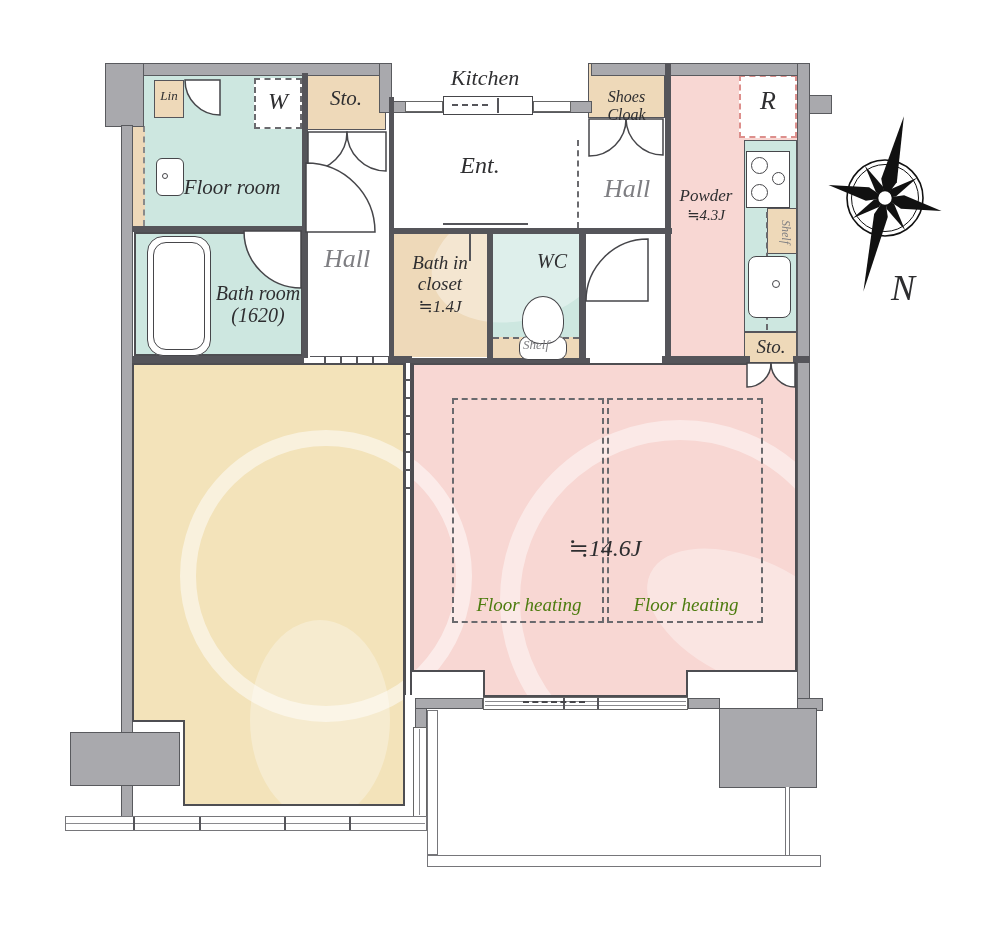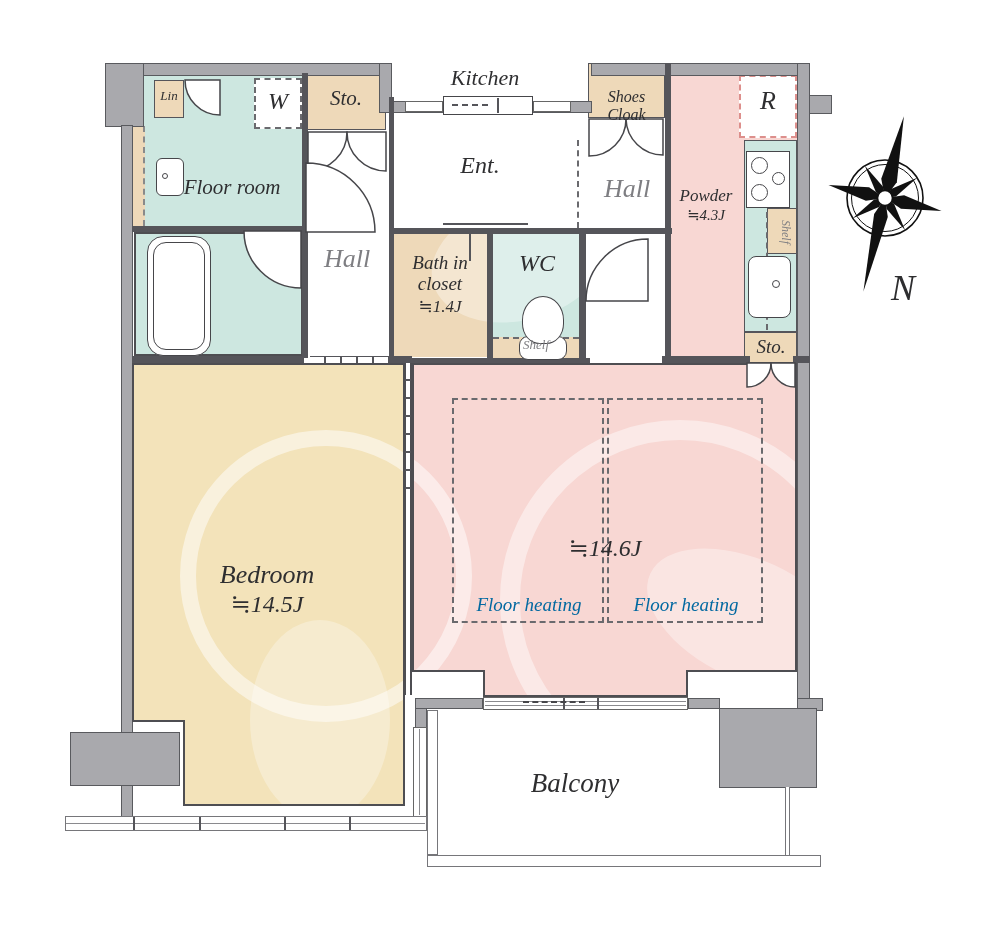--- a/index.html
+++ b/index.html
@@ -8,21 +8,21 @@
   .abs{position:absolute;}
   .wall{position:absolute;background:#a9a9ad;border:1px solid #595a5e;box-sizing:border-box;}
   .iw{position:absolute;background:#55555a;}
   .fill{position:absolute;}
   .teal{background:#cde7e0;}
   .tan{background:#eed9b9;}
   .pink{background:#f8d7d3;}
   .cream{background:#f3e3ba;}
   .lbl{position:absolute;font-style:italic;color:#2e2e30;text-align:center;line-height:1.12;}
   .gray{color:#7e7e82;}
-  .soft{color:#0369a1;}
+  .soft{color:#4d7c0f;}
   .fix{position:absolute;background:#fff;border:1.6px solid #46464a;box-sizing:border-box;}
   .thin{position:absolute;background:#8a8a8e;}
   .dashbox{position:absolute;box-sizing:border-box;border:2px dashed #6a6a6e;}
   .vert{writing-mode:vertical-rl;}
   .oline{position:absolute;background:#4e4e52;}
   .wm{position:absolute;border-radius:50%;pointer-events:none;}
   .ticksH{background:repeating-linear-gradient(90deg,rgba(0,0,0,0) 0 14px,#55555a 14px 16px);}
   .ticksV{background:repeating-linear-gradient(180deg,rgba(0,0,0,0) 0 16px,#55555a 16px 18px);}
   svg.overlay{position:absolute;left:0;top:0;}
 </style>
@@ -197,31 +197,30 @@
     <span>Powder</span><br>
     <span style="font-size:15px;">≒4.3J</span>
   </div>
   <div class="lbl" style="left:752px;top:86px;width:32px;font-size:26px;">R</div>
   <div class="lbl gray vert" style="left:772px;top:211px;width:20px;height:42px;font-size:12px;">Shelf</div>
   <div class="lbl" style="left:314px;top:87px;width:64px;font-size:21px;">Sto.</div>
   <div class="lbl" style="left:748px;top:336px;width:46px;font-size:19px;">Sto.</div>
   <div class="lbl" style="left:262px;top:88px;width:32px;font-size:24px;">W</div>
   <div class="lbl" style="left:155px;top:89px;width:28px;font-size:13px;">Lin</div>
   <div class="lbl" style="left:172px;top:176px;width:120px;font-size:21px;">Floor room</div>
+  <div class="lbl" style="left:212px;top:282px;width:92px;font-size:20px;">
+    <span>Bath room</span><br>
+    <span>(1620)</span>
+  </div>
   <div class="lbl" style="left:394px;top:252px;width:92px;font-size:19px;">
     <span>Bath in closet</span><br>
     <span style="font-size:17px;">≒1.4J</span>
   </div>
-  <div class="lbl" style="left:505px;top:250px;width:64px;font-size:24px;">WC</div>
+  <div class="lbl" style="left:520px;top:250px;width:64px;font-size:20px;">WC</div>
   <div class="lbl gray" style="left:508px;top:338px;width:56px;font-size:13px;">Shelf</div>
-  <div class="lbl" style="left:162px;top:560px;width:210px;font-size:26px;">
-    <span>Bedroom</span><br>
-    <span style="font-size:24px;">≒14.5J</span>
-  </div>
   <div class="lbl" style="left:468px;top:500px;width:274px;font-size:28px;">
     <br>
     <span style="font-size:24px;">≒14.6J</span>
   </div>
   <div class="lbl soft" style="left:455px;top:594px;width:148px;font-size:19px;">Floor heating</div>
   <div class="lbl soft" style="left:612px;top:594px;width:148px;font-size:19px;">Floor heating</div>
-  <div class="lbl" style="left:440px;top:768px;width:270px;font-size:27px;">Balcony</div>
 
 </div>
 
 </body></html>

